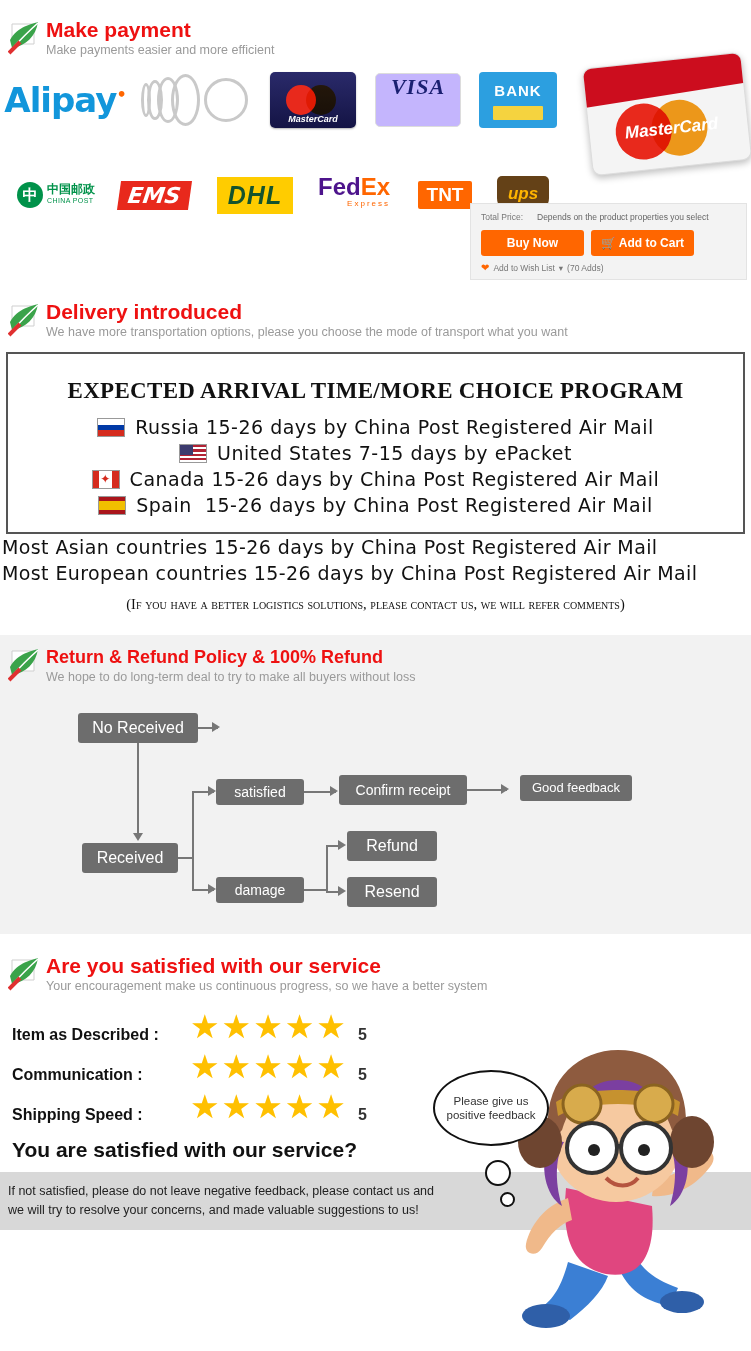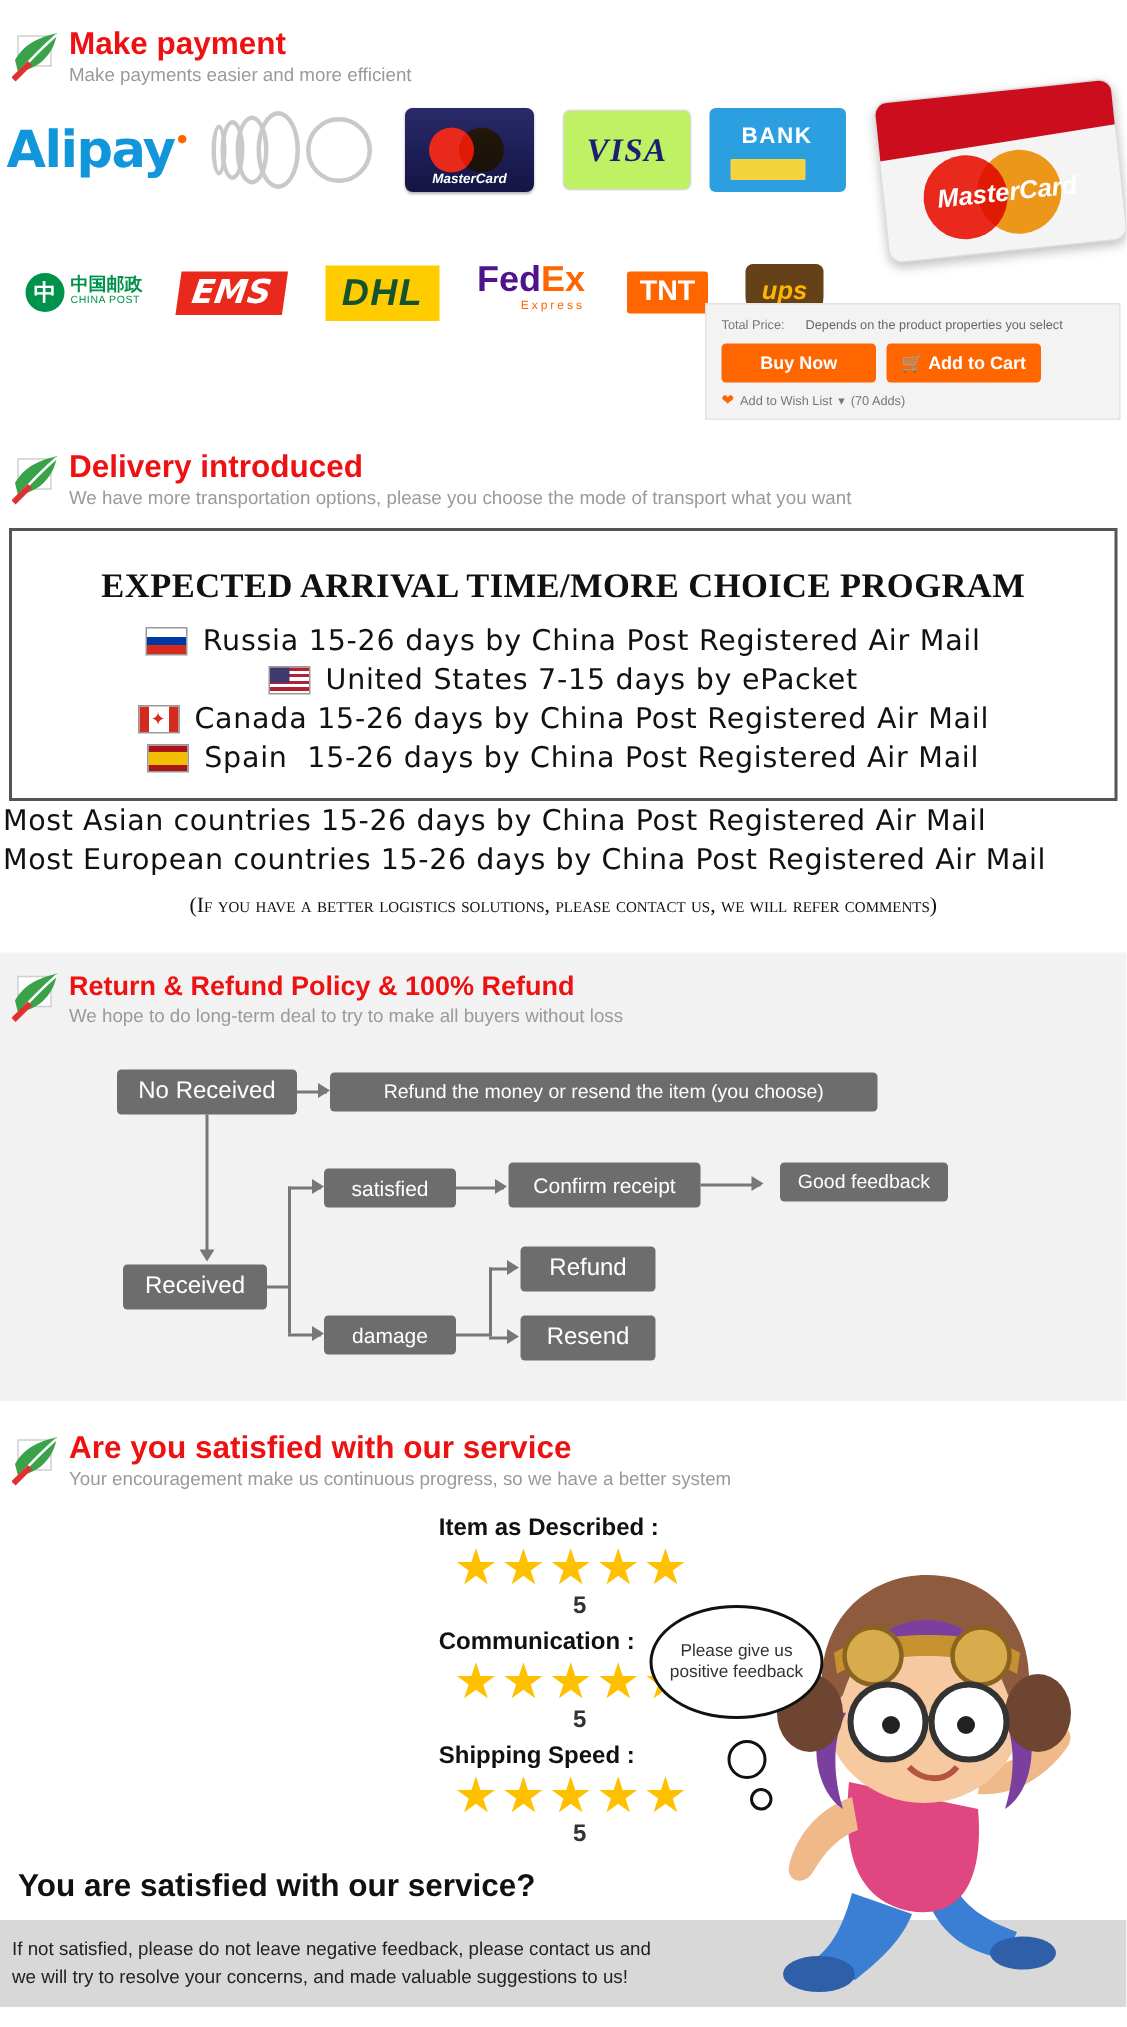--- a/index.html
+++ b/index.html
@@ -45,27 +45,27 @@
     background:linear-gradient(#2a2a6a,#141445);
     position:relative; overflow:hidden;
     box-shadow:0 1px 2px rgba(0,0,0,.3);
   }
   .mc-box .circ { position:absolute; top:13px; width:30px;height:30px;border-radius:50%; }
   .mc-box .c1 { left:16px; background:#e8291c; }
   .mc-box .c2 { left:36px; background:#f79e1b; mix-blend-mode:multiply; }
   .mc-box .mctext { position:absolute; bottom:4px; width:100%; text-align:center; color:#fff; font-size:9px; font-style:italic; font-weight:bold;}
 
   .visa-box {
-    width:86px;height:54px;border-radius:5px;background:#bef264;
-    border:1px solid #dcdcdc; display:flex;align-items:center;justify-content:center;
+    width:86px;height:54px;border-radius:5px;background:#c4b5fd;
+    border:1px solid #dcdcdc; display:flex;justify-content:center;
   }
   .visa-text { color:#1a1f71; font-size:22px; font-weight:bold; font-style:italic; font-family:"Liberation Serif", serif; letter-spacing:1px;}
 
   .bank-box {
-    width:91px;height:56px;border-radius:4px;background:#2c9fe0;position:relative;
+    width:78px;height:56px;border-radius:4px;background:#2c9fe0;position:relative;
   }
   .bank-box .bt { position:absolute;top:10px;width:100%;text-align:center;color:#fff;font-size:15px;font-weight:bold;letter-spacing:1px;}
   .bank-box .bbar { position:absolute;bottom:8px;left:14px;width:50px;height:14px;background:#f5d33f;border-radius:1px;}
 
   .bigmc {
     position:absolute; right:4px; top:-4px;
     width:160px;height:108px;border-radius:9px;
     background:#f4f4f4; border:1px solid #ddd;
     transform:rotate(-6deg);
     box-shadow:0 3px 7px rgba(0,0,0,.25);
@@ -133,21 +133,21 @@
   }
   .node.lg { font-size:16px; height:30px; line-height:30px; }
   .lineh, .linev { position:absolute; background:#777; }
   .lineh { height:2px; } .linev { width:2px; }
   .ar { position:absolute; width:0;height:0; border-top:5px solid transparent; border-bottom:5px solid transparent; border-left:8px solid #777;}
   .ar-d { position:absolute; width:0;height:0;border-left:5px solid transparent;border-right:5px solid transparent;border-top:8px solid #777;}
 
   
   .sat-sec { position:relative; background:#fff; }
   .ratings { padding:10px 0 0 12px; }
-  .rrow { display:flex; align-items:center; margin-bottom:6px;flex-direction:column; }
+  .rrow { display:flex; align-items:flex-end; margin-bottom:6px; }
   .rlabel { font-size:16px; font-weight:bold; color:#111; width:178px; }
   .stars { color:#ffc000; font-size:33px; letter-spacing:2px; line-height:34px; }
   .rnum { font-size:16px; font-weight:bold; margin-left:10px; }
   .sat-q { font-size:21px; font-weight:bold; color:#111; padding:8px 0 10px 12px; }
   .footnote { background:#d8d8d8; color:#222; font-size:12.5px; line-height:19px; padding:10px 0 10px 8px;}
 
   .bubble {
     position:absolute; left:433px; top:1060px; width:116px; height:76px;
     border:2px solid #111; border-radius:50%; background:#fff;
     display:flex; align-items:center; justify-content:center; text-align:center;
@@ -334,21 +334,20 @@
         <div class="sec-title" style="font-size:18px;">Return &amp; Refund Policy &amp; 100% Refund</div>
         <div class="sec-sub">We hope to do long-term deal to try to make all buyers without loss</div>
       </div>
     </div>
 
     <div class="flow">
 
       <div class="node lg" style="left:78px; top:18px; width:120px;">No Received</div>
       <div class="lineh" style="left:198px; top:32px; width:20px;"></div>
       <div class="ar" style="left:212px; top:27px;"></div>
-      <div class="node" style="left:220px; top:20px; width:365px; font-size:13px;">Refund the money or resend the item (you choose)</div>
 
       <div class="linev" style="left:137px; top:48px; height:92px;"></div>
       <div class="ar-d" style="left:133px; top:138px;"></div>
 
       <div class="node lg" style="left:82px; top:148px; width:96px;">Received</div>
 
       <div class="lineh" style="left:178px; top:162px; width:14px;"></div>
       <div class="linev" style="left:192px; top:96px; height:98px;"></div>
 
       <div class="lineh" style="left:192px; top:96px; width:22px;"></div>

